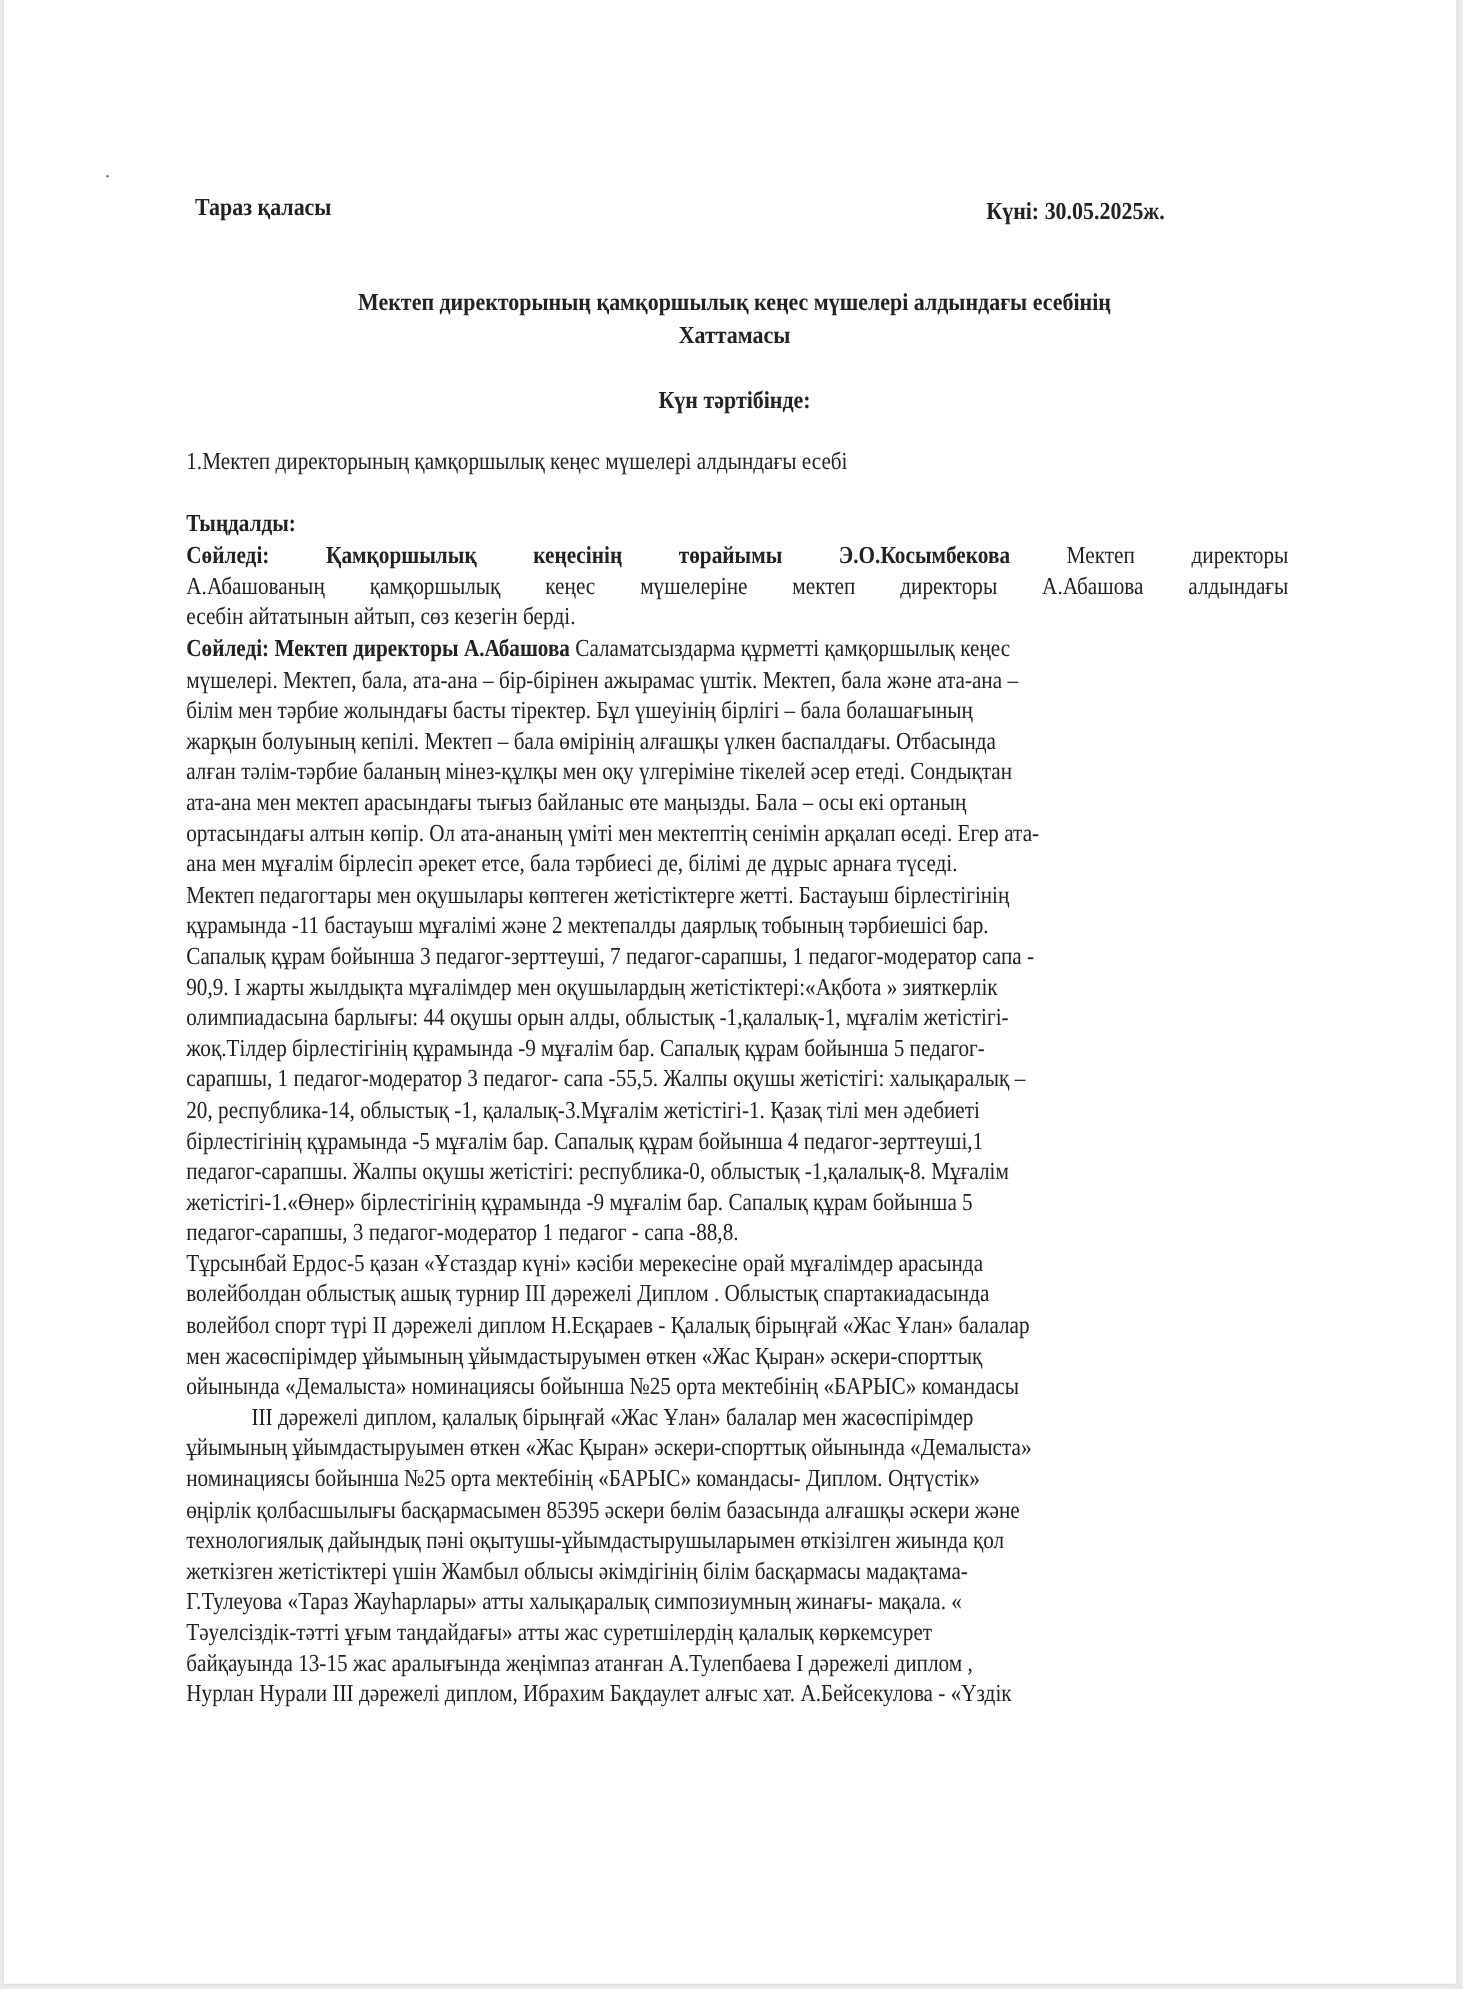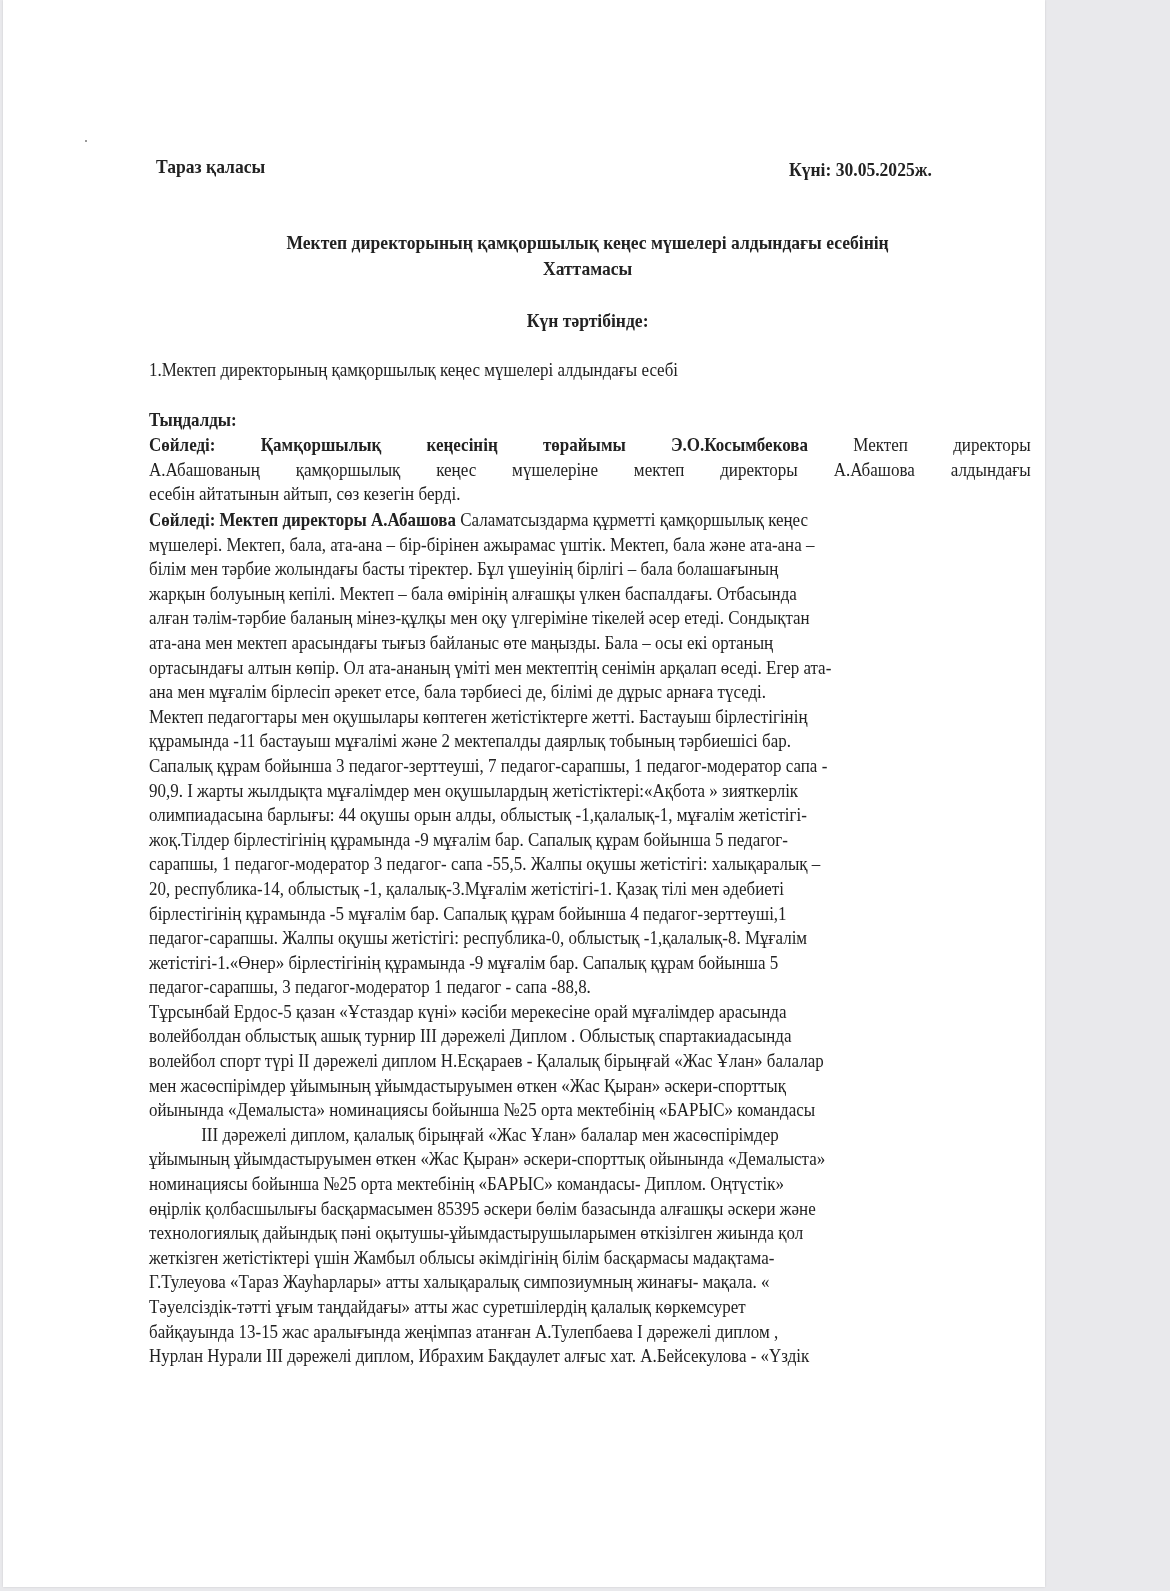--- a/index.html
+++ b/index.html
@@ -12,21 +12,21 @@
     height: 1591px;
     position: relative;
     overflow: hidden;
     font-family: "Liberation Serif", serif;
     color: #222;
   }
   .page {
     position: absolute;
     left: 3px;
     top: 0;
-    width: 1042px;
+    width: 1162px;
     height: 1587px;
     background: #ffffff;
     box-shadow: 0 0 2px rgba(0,0,0,0.12);
   }
   .scan-dot {
     position: absolute;
     width: 2px;
     height: 2px;
     background: #777;
     border-radius: 1px;

